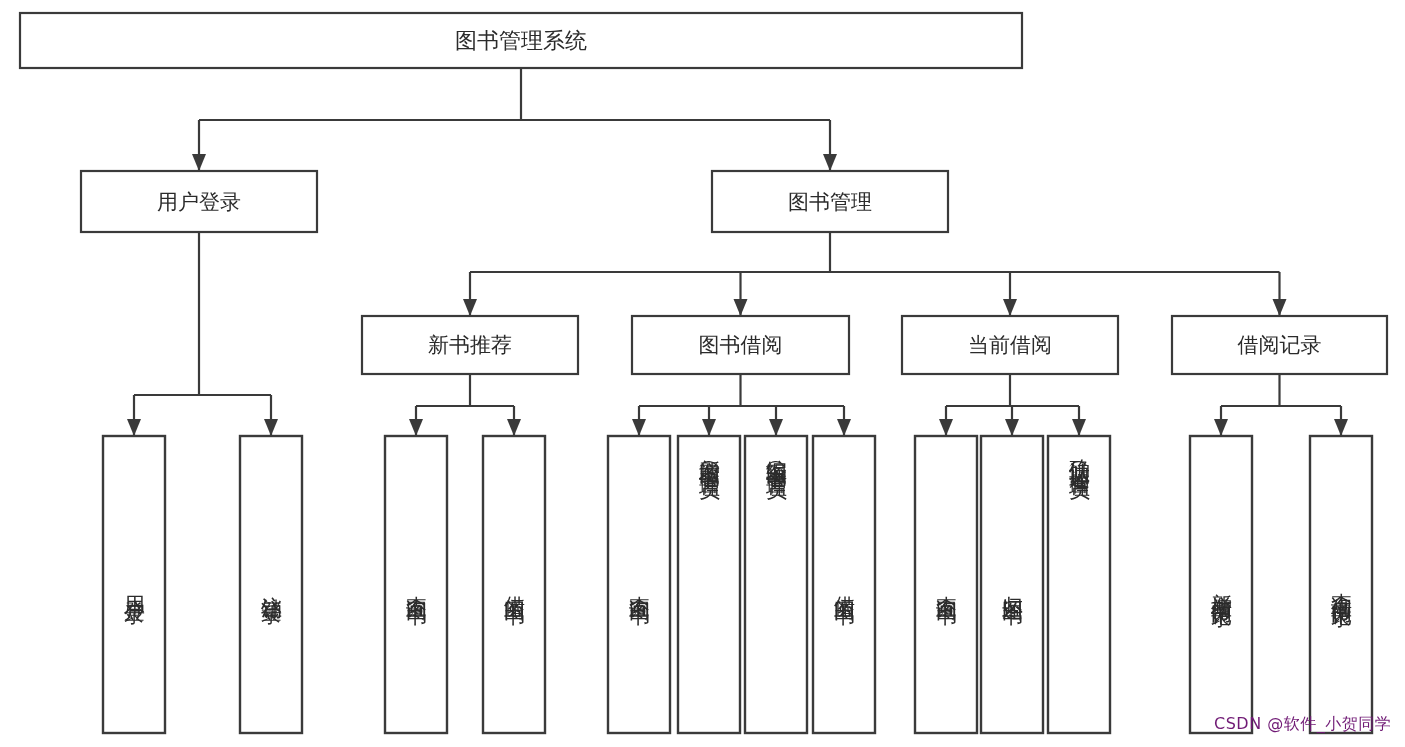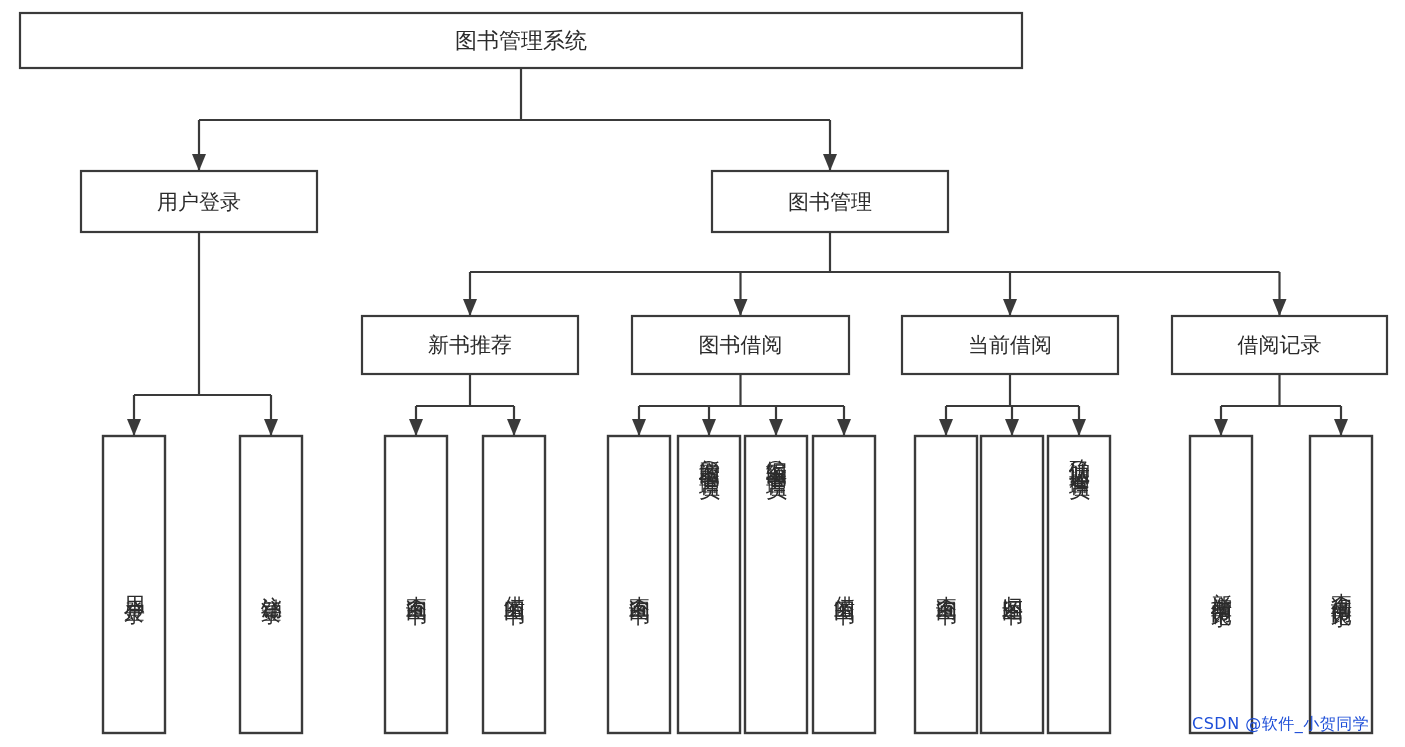--- a/index.html
+++ b/index.html
@@ -72,24 +72,25 @@
     letter-spacing: 3px;
     color: #2b2b2b;
     white-space: nowrap;
   }
   .watermark {
     position: absolute;
     left: 1192px;
     top: 714px;
     font-family: "DejaVu Sans", "Liberation Sans", sans-serif;
     font-size: 16px;
-    color: #1d4ed8;
+    color: #701a75;
     white-space: nowrap;
     letter-spacing: 0.5px;
     pointer-events: none;
+    padding-left: 22px;
   }
 </style>
 </head>
 <body>
 
 <div id="diagram-root">
 
   <svg class="diagram-canvas" viewBox="0 0 1405 747">
     <g id="connector-layer">
         <path d="M 521 68 L 521 120" class="connector"></path>

